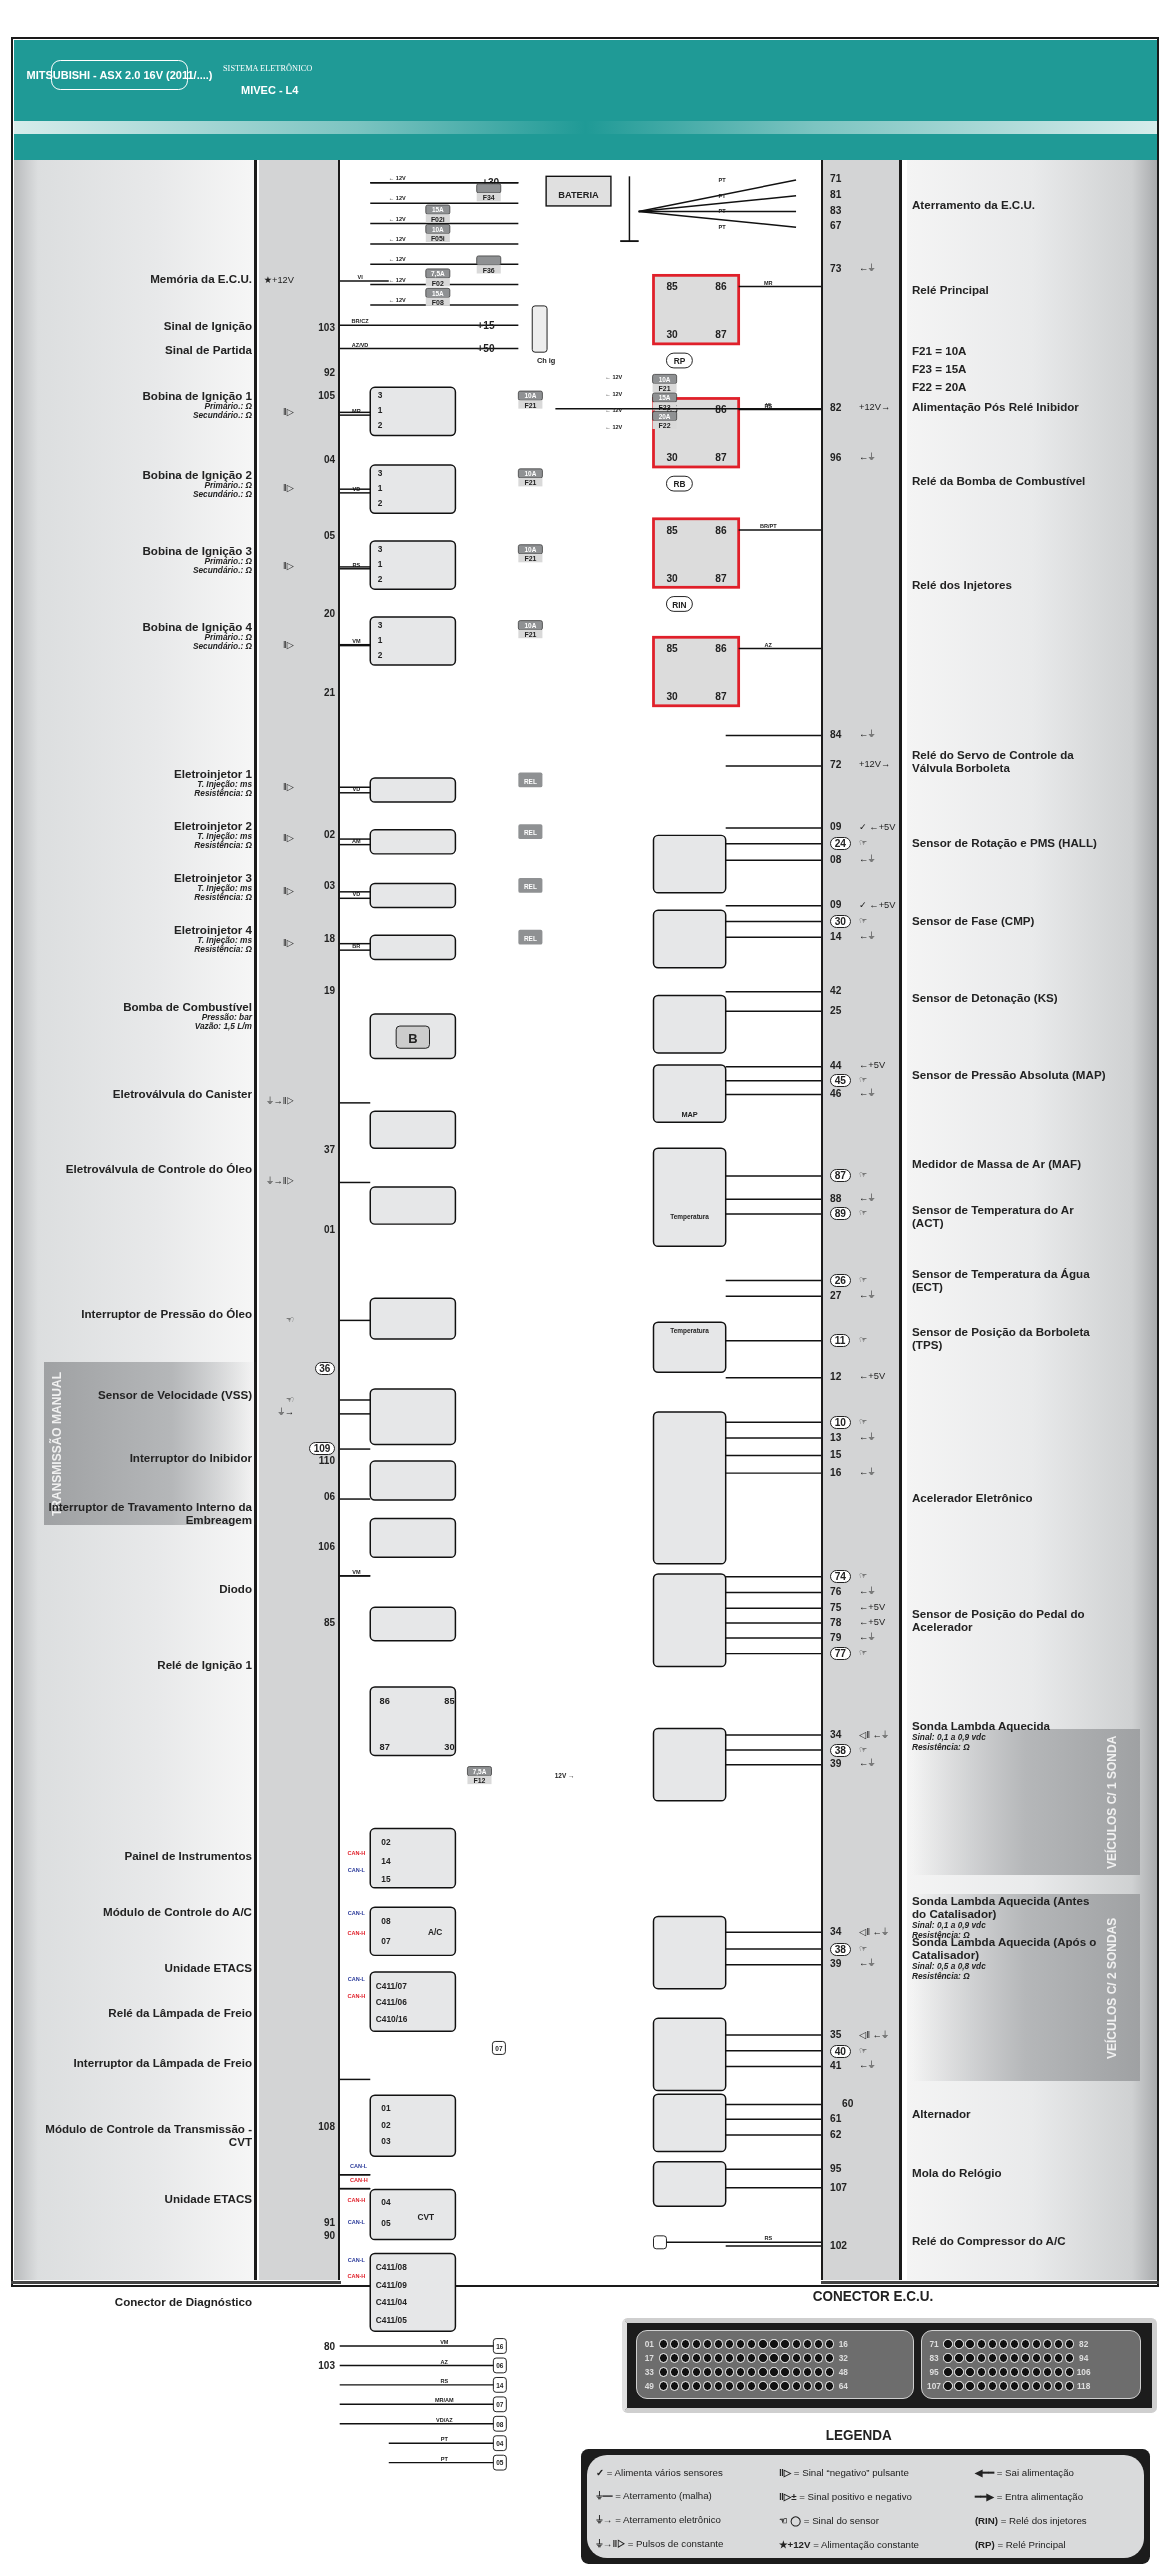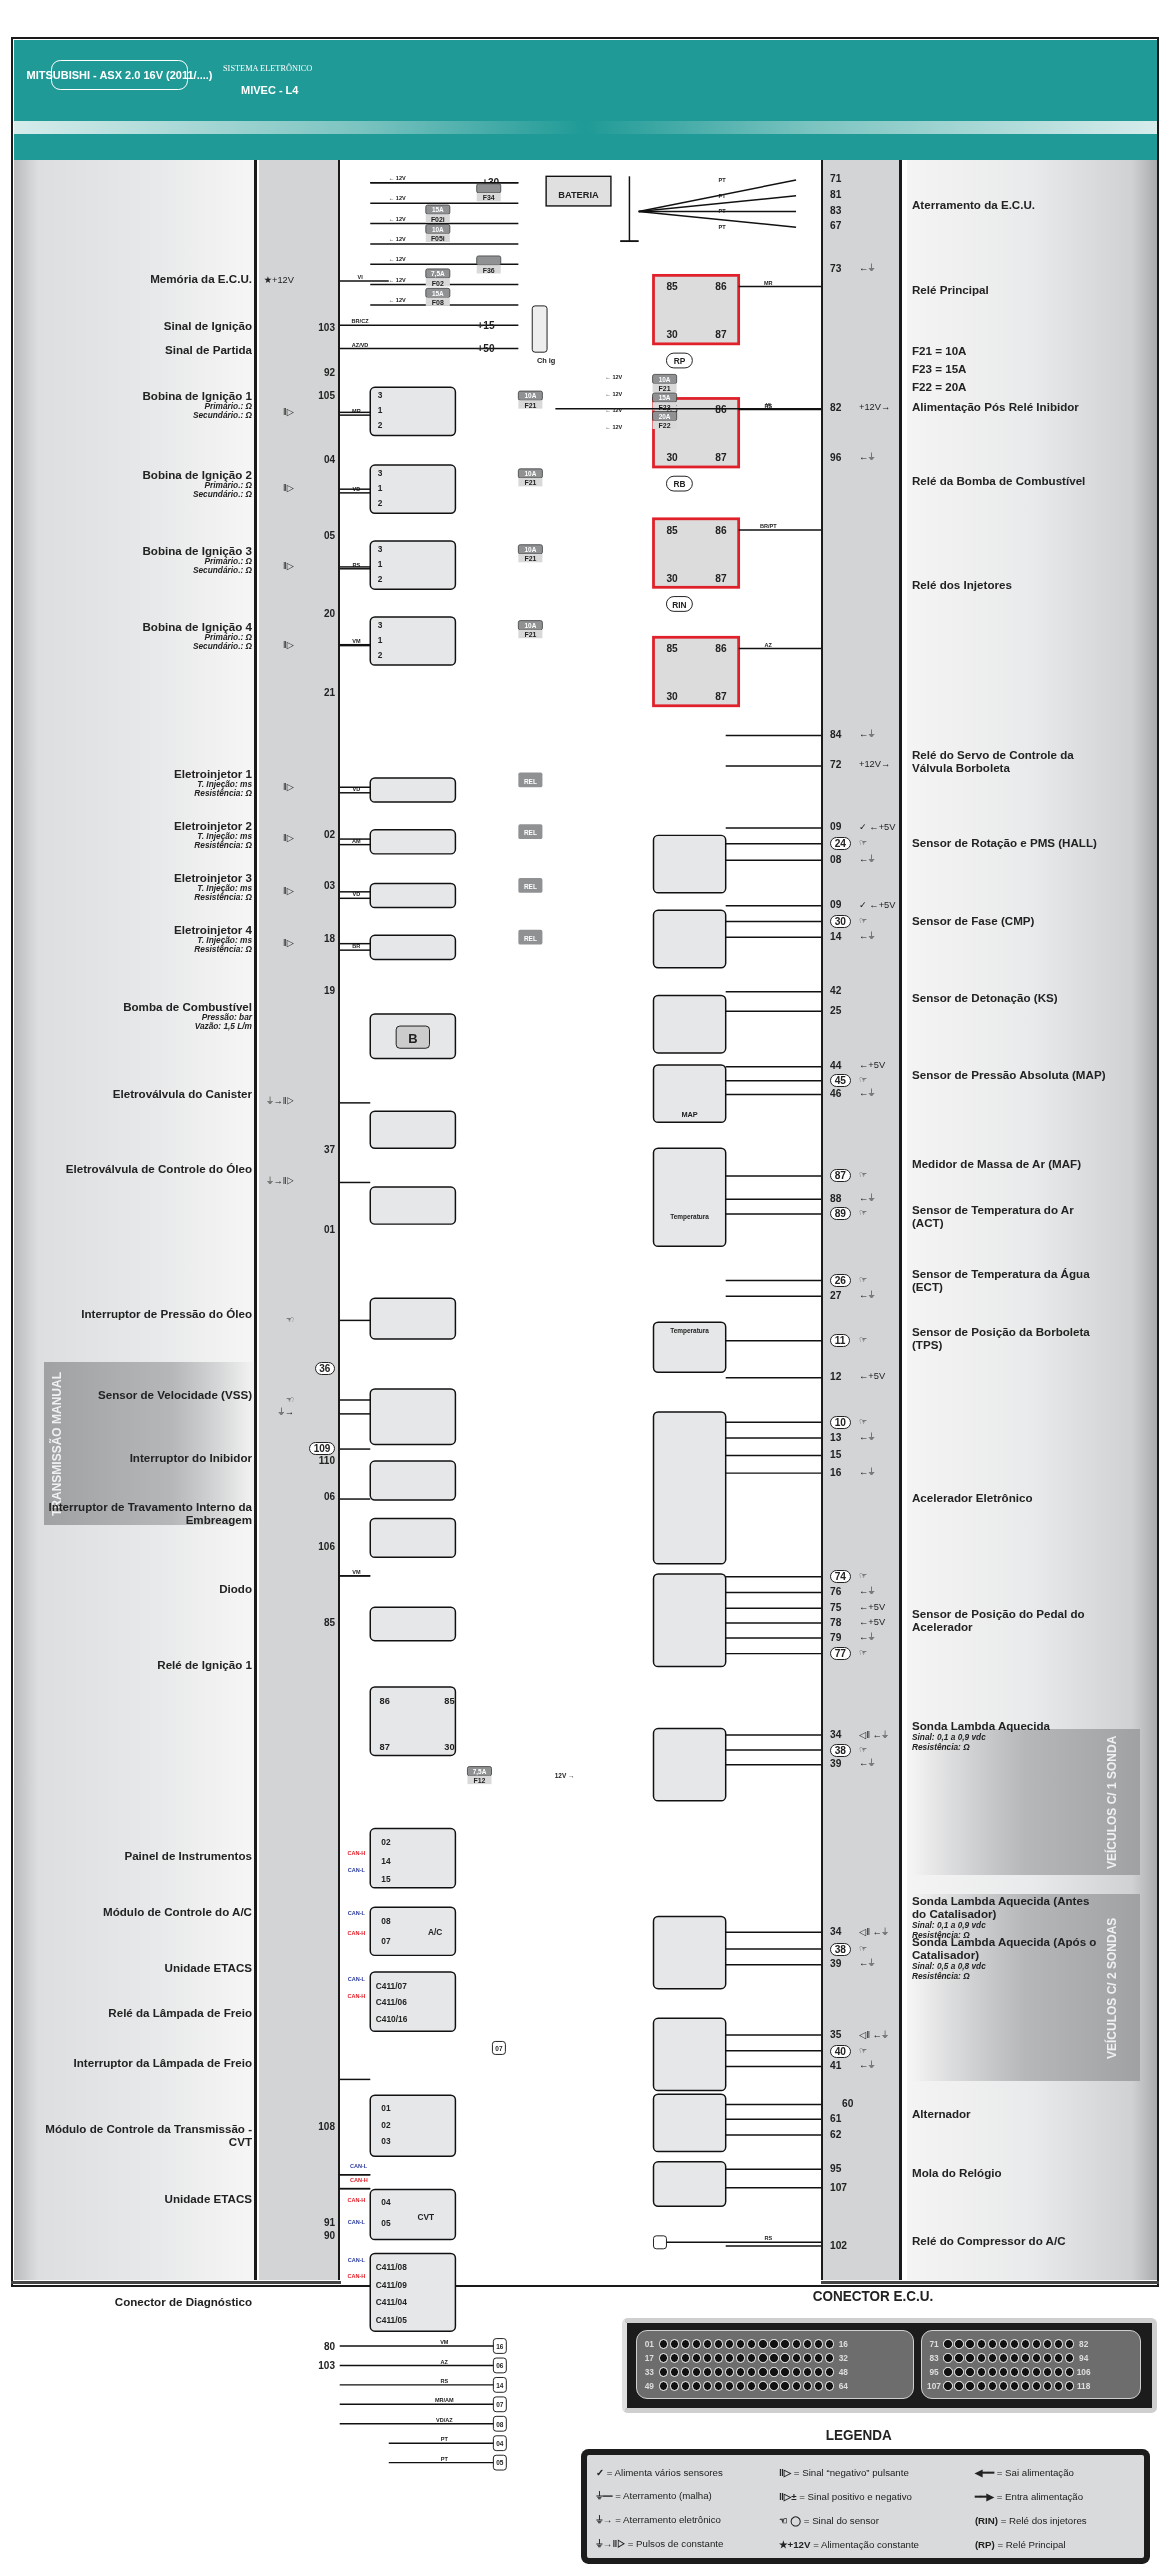--- a/index.html
+++ b/index.html
@@ -35,21 +35,21 @@
 
   svg#schem { position: absolute; left: 0; top: 0; }
   .conn-title { position: absolute; left: 806px; top: 2287px; font-size: 15px; font-weight: bold; transform: scaleX(0.9); }
   .conn { position: absolute; left: 622px; top: 2318px; width: 535px; height: 95px; background: #1c1c1c; border-radius: 5.6px; border: 5.6px solid #cfcfcf; border-left-color: #e0e0e0; }
   .conn-block { position: absolute; top: 7.4px; height: 69px; background: #6d6d6d; border: 1.9px solid #cfcfcf; border-radius: 11px; padding: 5.6px 3.7px; }
   .conn-row { display: flex; align-items: center; height: 14px; font-size: 8.3px; color: #ddd; font-weight: bold; }
   .conn-row .n { width: 16.7px; text-align: center; }
   .hole { width: 9.3px; height: 9.3px; border-radius: 50%; background: #111; border: 1.9px solid #fff; margin: 0 0.9px; }
   .legend-title { position: absolute; left: 822px; top: 2426px; font-size: 15px; font-weight: bold; transform: scaleX(0.9); }
   .legend { position: absolute; left: 581px; top: 2449px; width: 569px; height: 115px; background: #1c1c1c; border-radius: 7.4px; padding: 5.6px; }
-  .legend-inner { background: #d9dadb; border-radius: 2px; width: 100%; height: 100%; padding: 5.6px 9.3px; display: grid; grid-template-columns: 183px 196px 167px; grid-auto-rows: 24px; font-size: 9.7px; align-items: center; }
+  .legend-inner { background: #d9dadb; border-radius: 20px; width: 100%; height: 100%; padding: 5.6px 9.3px; display: grid; grid-template-columns: 183px 196px 167px; grid-auto-rows: 24px; font-size: 9.7px; align-items: center; }
   .legend-inner div { white-space: nowrap; }
 </style>
 </head>
 <body>
 
 <div class="frame"></div>
 <div class="header">
   <div class="model-box">MITSUBISHI - ASX 2.0 16V (2011/....)</div>
   <div class="sys-label">SISTEMA ELETRÔNICO</div>
   <div class="mivec">MIVEC - L4</div>

